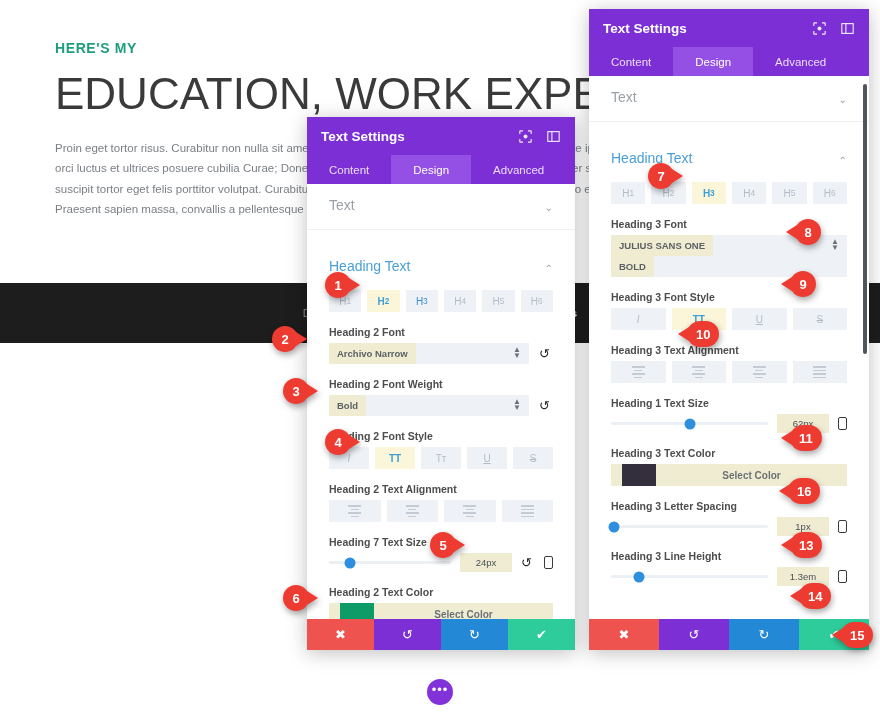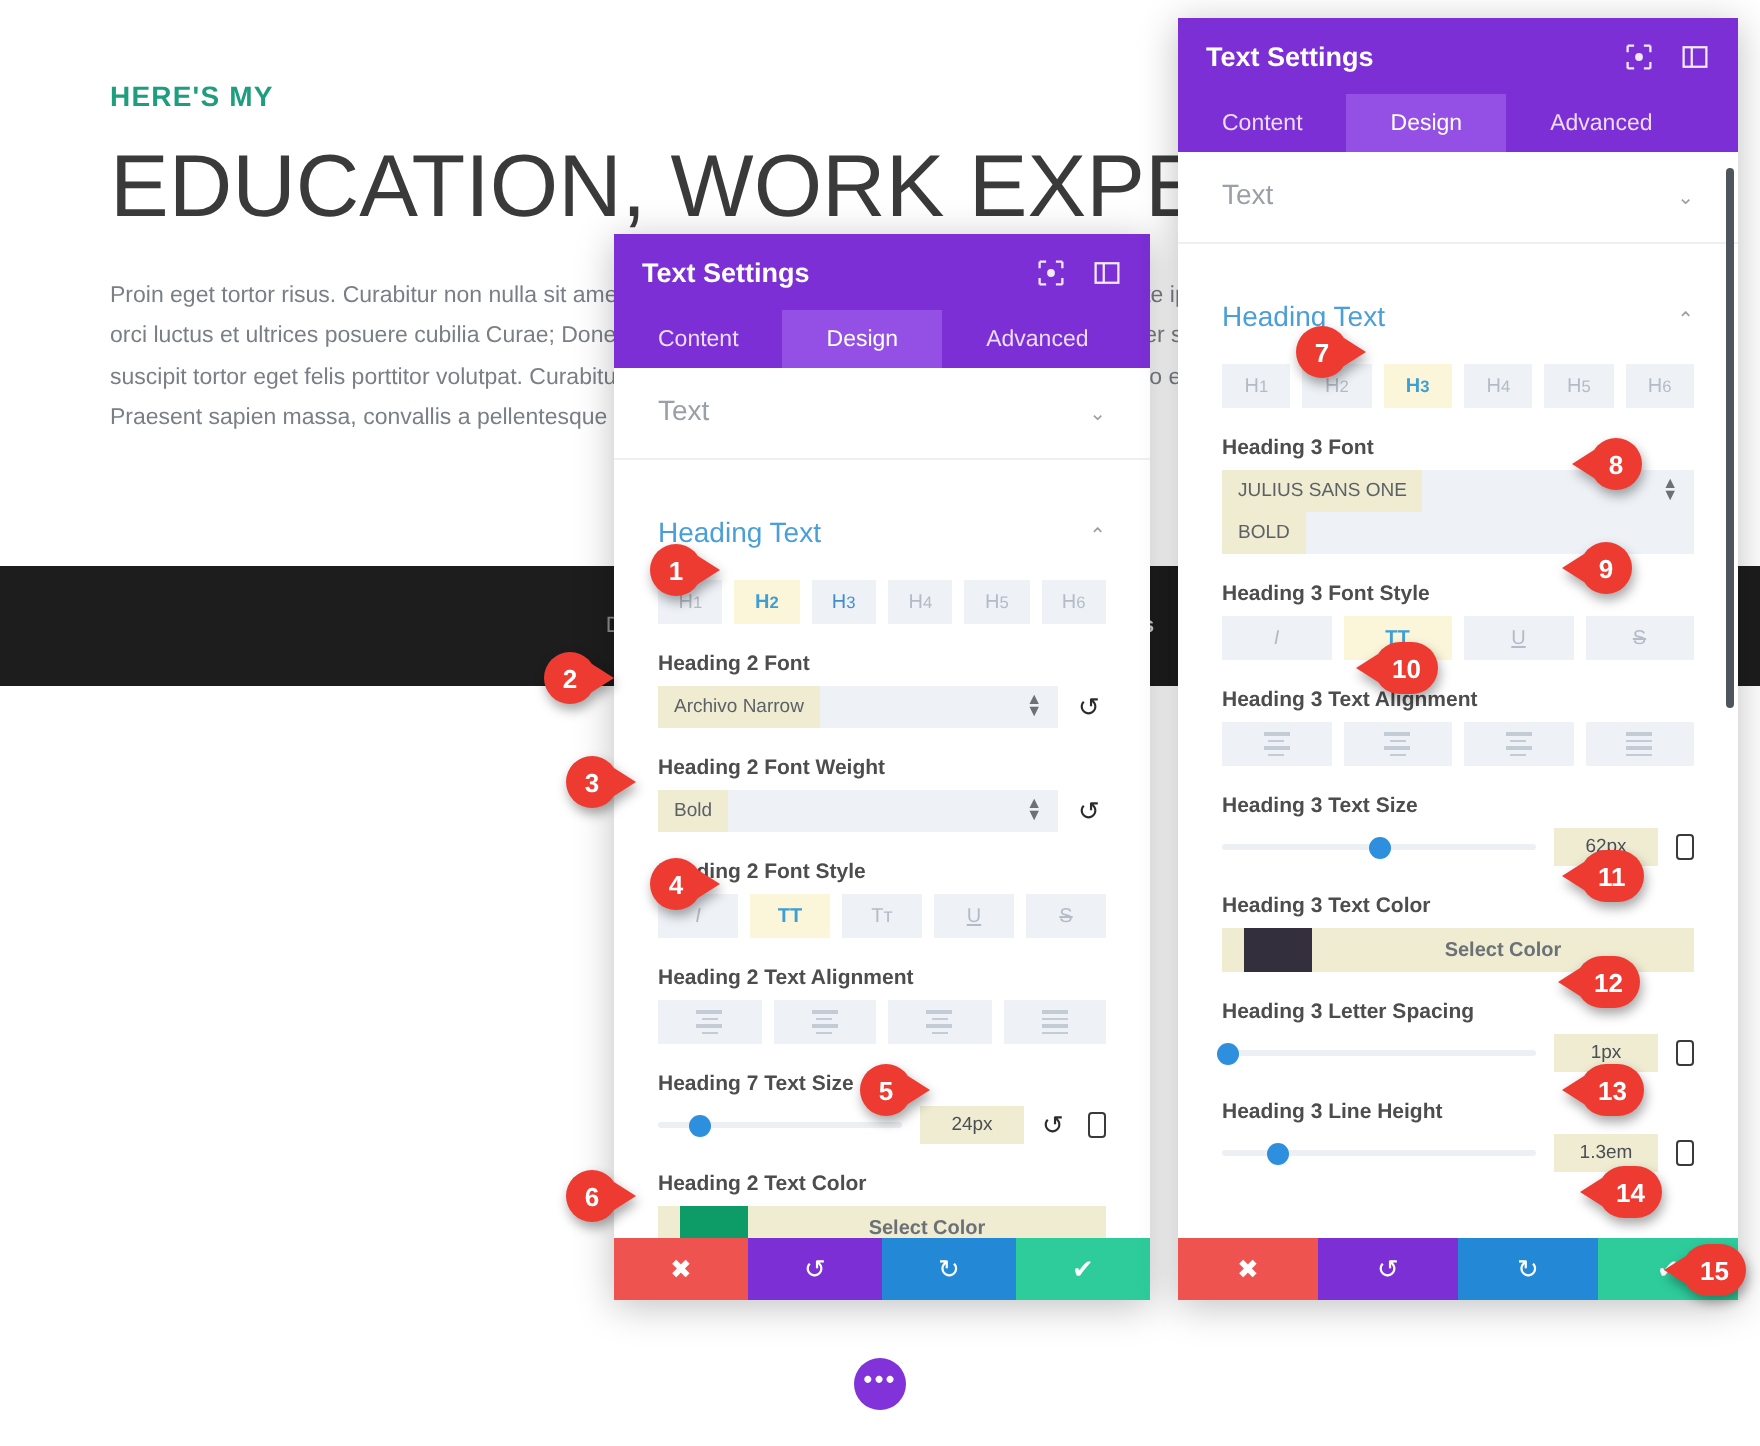--- a/index.html
+++ b/index.html
@@ -119,21 +119,21 @@
     font-weight:bold;
     color:#4d4d4d;
     margin:14px 0 5px 0;
   }
   .sel-row { display:flex; align-items:center; gap:10px; }
   .select {
     flex:1; height:21px;
     background:#eef2f7;
     position:relative;
     display:flex; align-items:center;
-    font-size:9.5px; color:#5c6166;
+    font-size:9.5px; color:#5c6166;font-weight:bold;
   }
   .select .sel-val {
     background:#efecd2;
     height:100%;
     display:flex; align-items:center;
     padding:0 8px;
     white-space:nowrap;
   }
   .select .arrows {
     position:absolute; right:8px; top:50%;
@@ -529,21 +529,21 @@
         <div class="seg">
             <span class="align-icon">
               <i style="width:13px"></i>
               <i style="width:13px"></i>
               <i style="width:13px"></i>
               <i style="width:13px"></i>
             </span>
           </div>
       </div>
 
-      <div class="field-label">Heading 3 Text Size</div>
+      <div class="field-label">Heading 1 Text Size</div>
       <div class="slider-row">
         <div class="track">
           <div class="knob" id="r-size-knob" style="left: 50%;"></div>
         </div>
         <div class="numbox">62px</div>
         <div class="device-ico"></div>
       </div>
 
       <div class="field-label">Heading 3 Text Color</div>
       <div class="color-row">
@@ -583,16 +583,16 @@
 <div class="pin" style="left:272px; top:326px;">2</div>
 <div class="pin" style="left:283px; top:378px;">3</div>
 <div class="pin" style="left:325px; top:429px;">4</div>
 <div class="pin" style="left:430px; top:532px;">5</div>
 <div class="pin" style="left:283px; top:585px;">6</div>
 <div class="pin" style="left:648px; top:163px;">7</div>
 <div class="pin left-tip" style="left:795px; top:219px;">8</div>
 <div class="pin left-tip" style="left:790px; top:271px;">9</div>
 <div class="pin left-tip" style="left:687px; top:321px;">10</div>
 <div class="pin left-tip" style="left:790px; top:425px;">11</div>
-<div class="pin left-tip" style="left:788px; top:478px;">12</div>
+<div class="pin left-tip" style="left:788px; top:478px;">16</div>
 <div class="pin left-tip" style="left:790px; top:532px;">13</div>
 <div class="pin left-tip" style="left:799px; top:583px;">14</div>
 <div class="pin left-tip" style="left:841px; top:622px;">15</div>
 
 </body></html>

